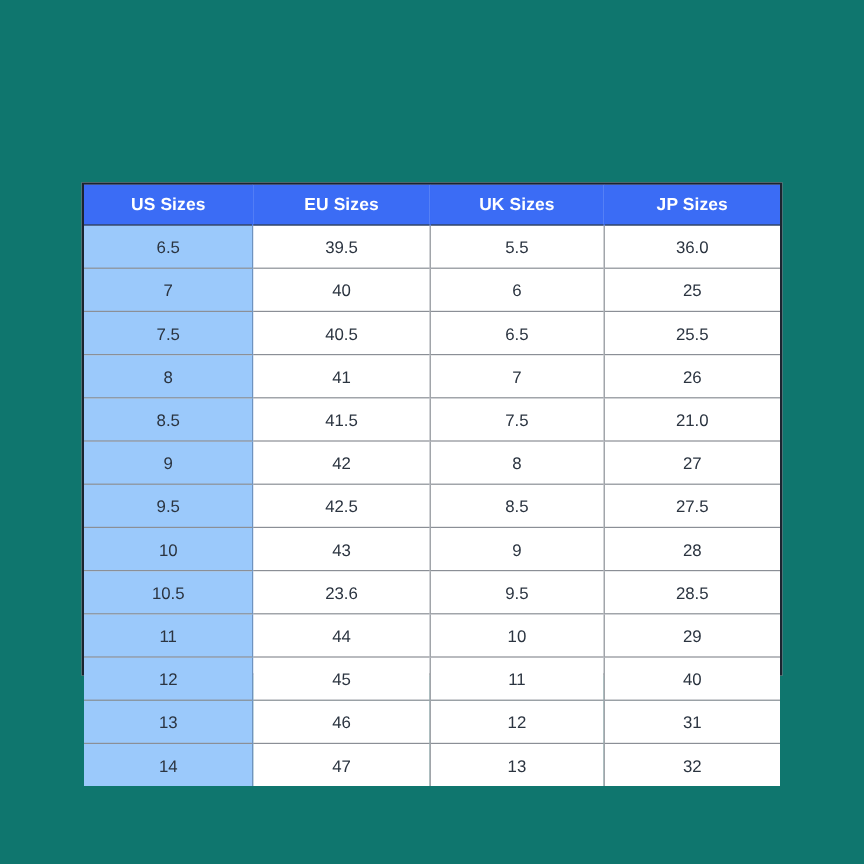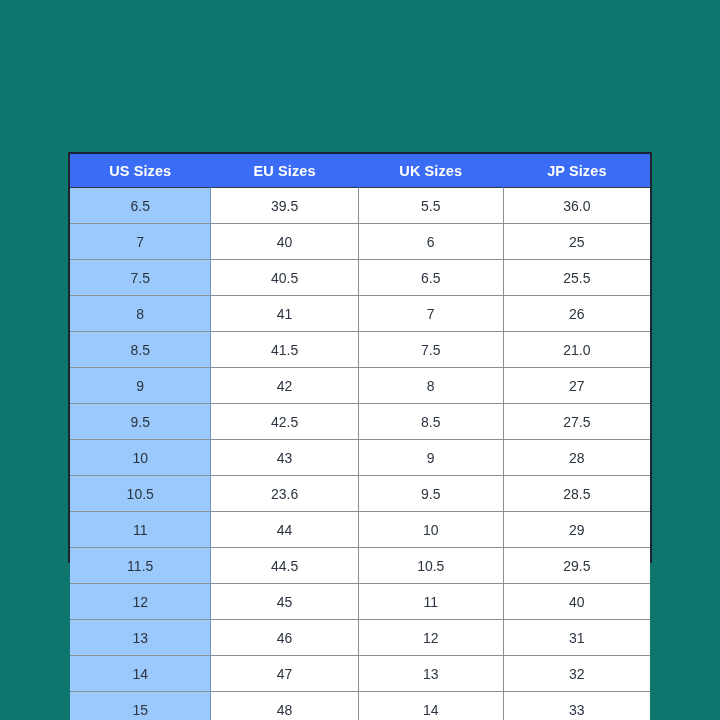--- a/index.html
+++ b/index.html
@@ -166,46 +166,34 @@
             <td class="col-uk">9.5</td>
             <td class="col-jp">28.5</td>
           </tr>
           <tr class="data-row">
             <td class="col-us">11</td>
             <td class="col-eu">44</td>
             <td class="col-uk">10</td>
             <td class="col-jp">29</td>
           </tr>
           <tr class="data-row">
-            <td class="col-us">11.5</td>
-            <td class="col-eu">44.5</td>
-            <td class="col-uk">10.5</td>
-            <td class="col-jp">29.5</td>
-          </tr>
-          <tr class="data-row">
             <td class="col-us">12</td>
             <td class="col-eu">45</td>
             <td class="col-uk">11</td>
             <td class="col-jp">40</td>
           </tr>
           <tr class="data-row">
             <td class="col-us">13</td>
             <td class="col-eu">46</td>
             <td class="col-uk">12</td>
             <td class="col-jp">31</td>
           </tr>
           <tr class="data-row">
             <td class="col-us">14</td>
             <td class="col-eu">47</td>
             <td class="col-uk">13</td>
             <td class="col-jp">32</td>
           </tr>
-          <tr class="data-row">
-            <td class="col-us">15</td>
-            <td class="col-eu">48</td>
-            <td class="col-uk">14</td>
-            <td class="col-jp">33</td>
-          </tr>
         </tbody>
     </table>
   </div>
 
 </div>
 
 </body></html>

